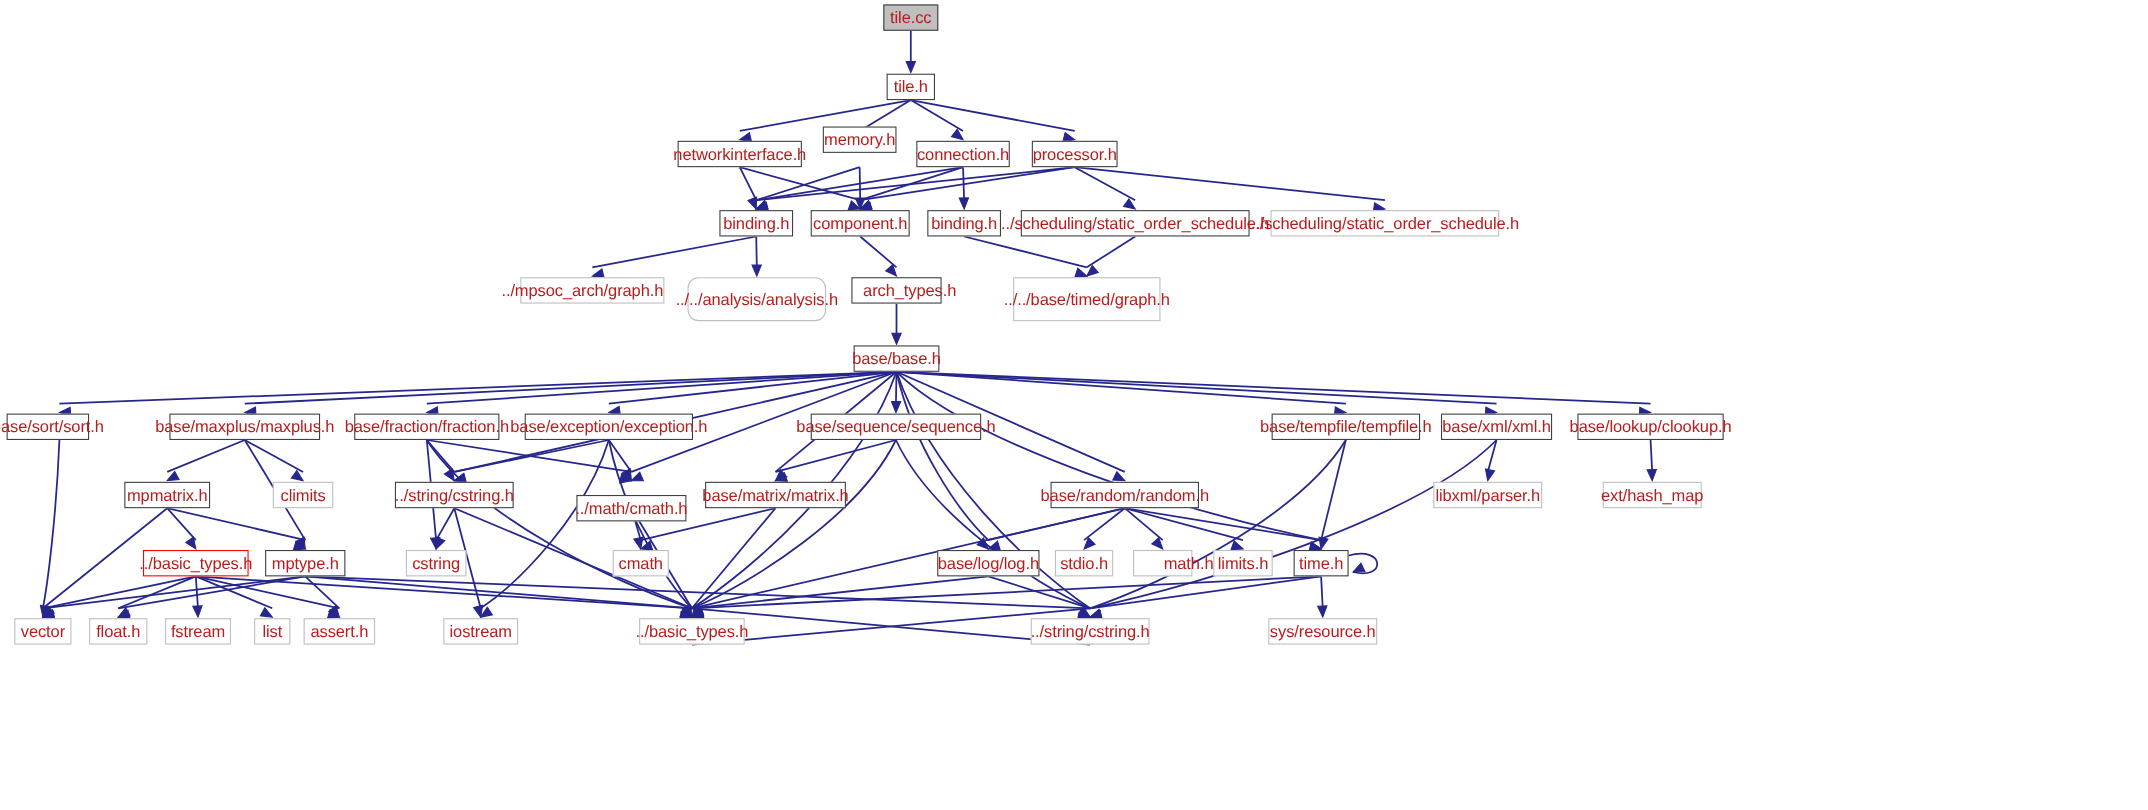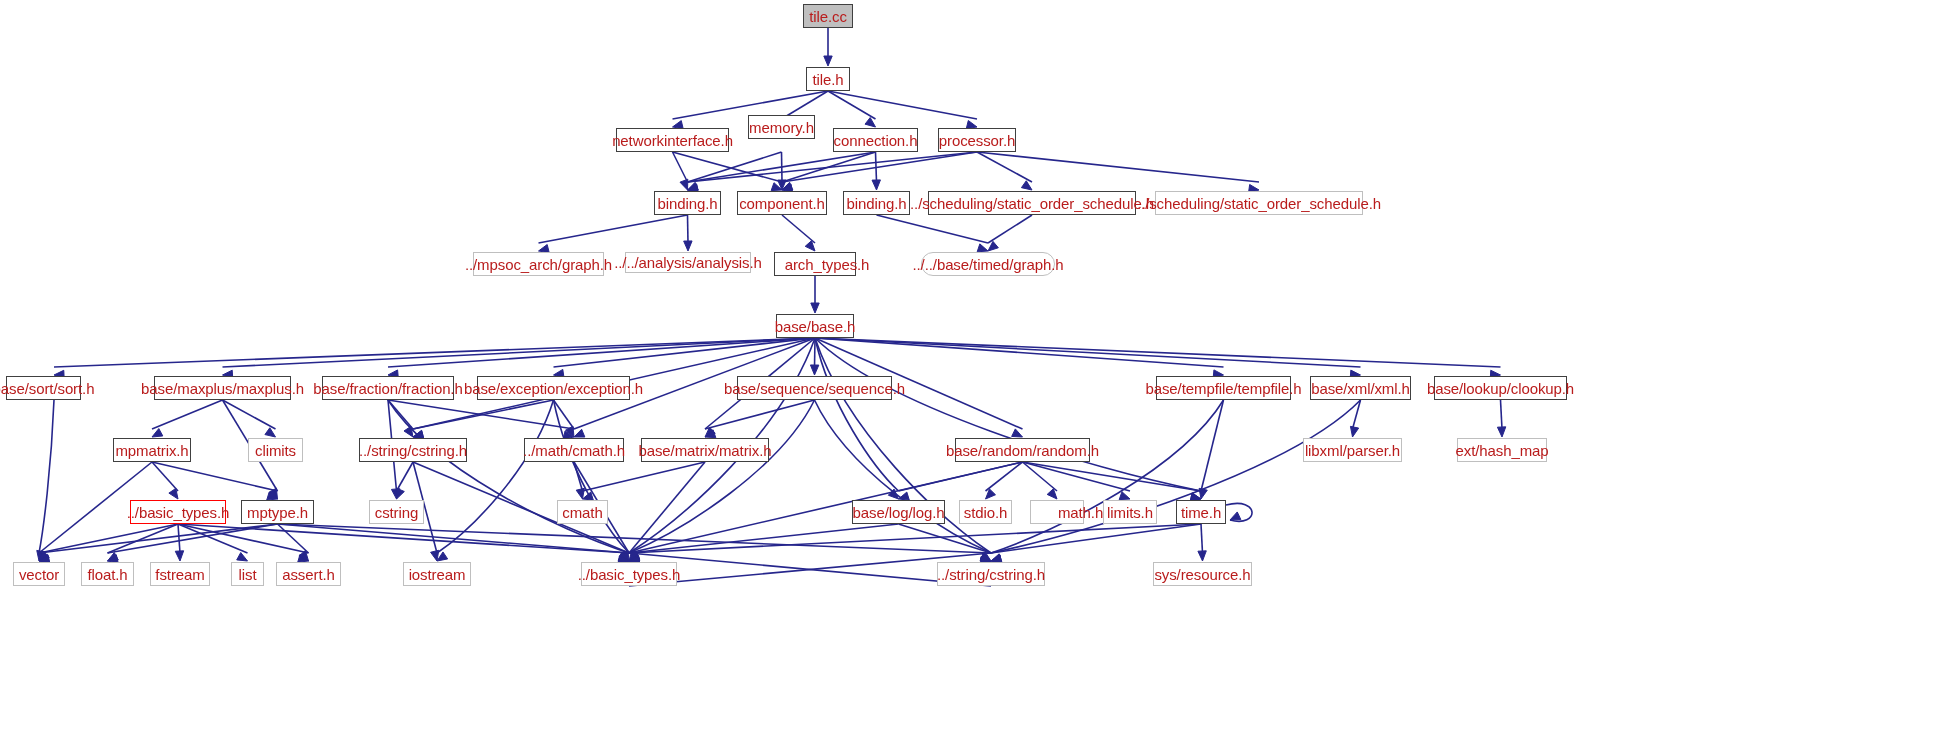--- a/index.html
+++ b/index.html
@@ -277,30 +277,30 @@
       </div>
       <div class="node-box solid" style="left: 843px; top: 191px; width: 67px; height: 24px;">
         <span>binding.h</span>
       </div>
       <div class="node-box solid" style="left: 928px; top: 191px; width: 208px; height: 24px;">
         <span>../scheduling/static_order_schedule.h</span>
       </div>
       <div class="node-box" style="left: 1155px; top: 191px; width: 208px; height: 24px;">
         <span>../scheduling/static_order_schedule.h</span>
       </div>
-      <div class="node-box" style="left: 473px; top: 252px; width: 131px; height: 24px;">
+      <div class="node-box" style="left: 473px; top: 252px; width: 131px; height: 24px; justify-content: flex-end;">
         <span>../mpsoc_arch/graph.h</span>
       </div>
-      <div class="node-box" style="left: 625px; top: 252px; width: 126px; height: 21px;">
+      <div class="node-box" style="left: 625px; top: 252px; width: 126px; height: 40px; border-radius: 10px;">
         <span>../../analysis/analysis.h</span>
       </div>
       <div class="node-box solid" style="left: 774px; top: 252px; width: 82px; height: 24px; padding-left: 24px;">
         <span>arch_types.h</span>
       </div>
-      <div class="node-box" style="left: 921px; top: 252px; width: 134px; height: 24px; border-radius: 12px;">
+      <div class="node-box" style="left: 921px; top: 252px; width: 134px; height: 40px;">
         <span>../../base/timed/graph.h</span>
       </div>
       <div class="node-box solid" style="left: 776px; top: 314px; width: 78px; height: 24px;">
         <span>base/base.h</span>
       </div>
       <div class="node-box solid" style="left: 6px; top: 376px; width: 75px; height: 24px; justify-content: center;">
         <span>base/sort/sort.h</span>
       </div>
       <div class="node-box solid" style="left: 154px; top: 376px; width: 137px; height: 24px;">
         <span>base/maxplus/maxplus.h</span>
@@ -325,21 +325,21 @@
       </div>
       <div class="node-box solid" style="left: 113px; top: 438px; width: 78px; height: 24px;">
         <span>mpmatrix.h</span>
       </div>
       <div class="node-box" style="left: 248px; top: 438px; width: 55px; height: 24px;">
         <span>climits</span>
       </div>
       <div class="node-box solid" style="left: 359px; top: 438px; width: 108px; height: 24px;">
         <span>../string/cstring.h</span>
       </div>
-      <div class="node-box solid" style="left: 524px; top: 438px; width: 100px; height: 24px;">
+      <div class="node-box solid" style="left: 524px; top: 450px; width: 100px; height: 24px;">
         <span>../math/cmath.h</span>
       </div>
       <div class="node-box solid" style="left: 641px; top: 438px; width: 128px; height: 24px;">
         <span>base/matrix/matrix.h</span>
       </div>
       <div class="node-box solid" style="left: 955px; top: 438px; width: 135px; height: 24px;">
         <span>base/random/random.h</span>
       </div>
       <div class="node-box" style="left: 1303px; top: 438px; width: 99px; height: 24px;">
         <span>libxml/parser.h</span>

